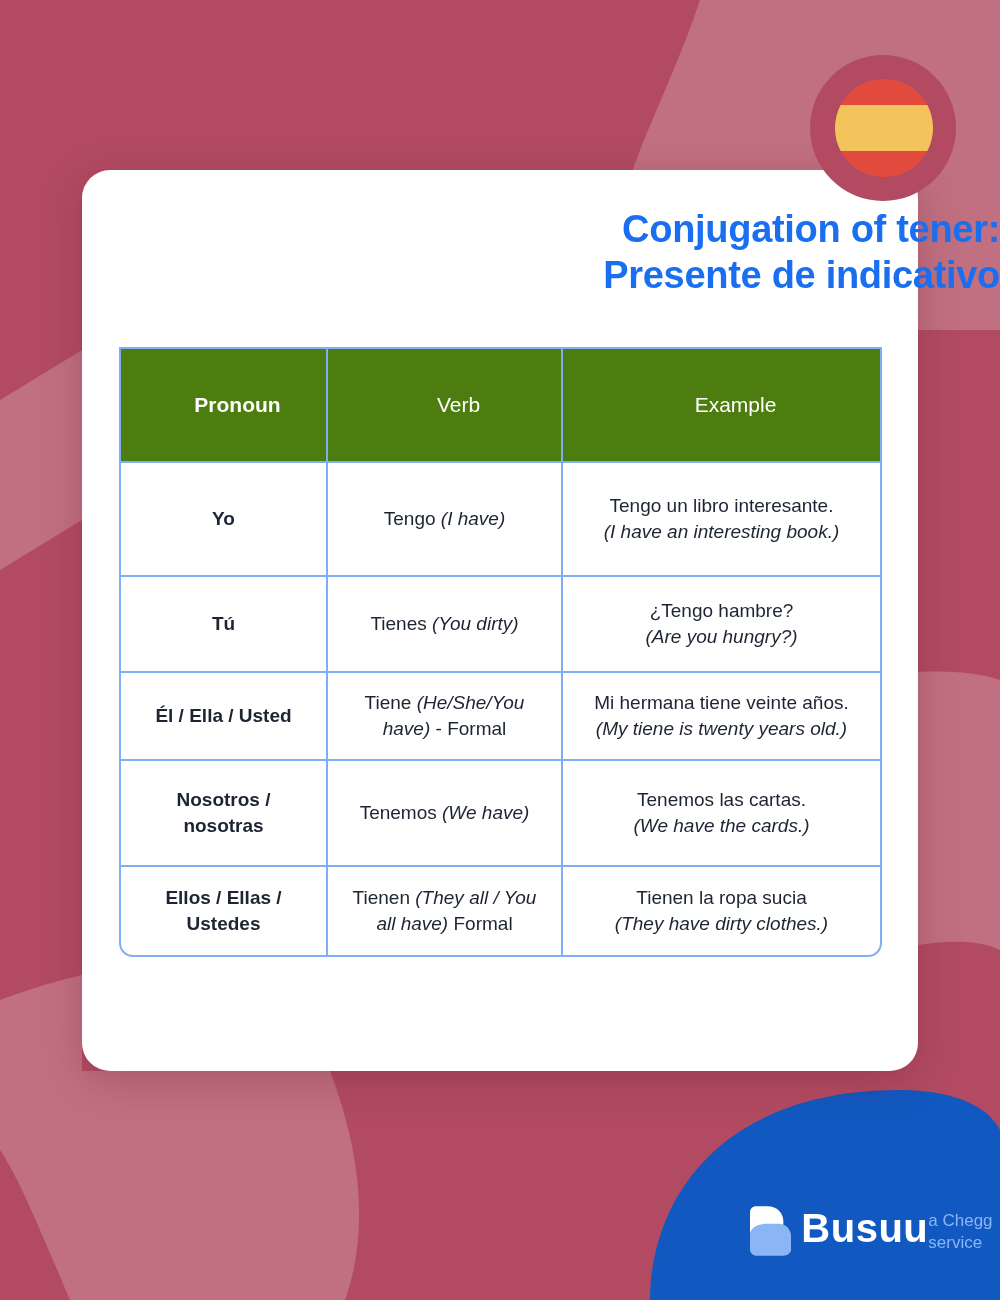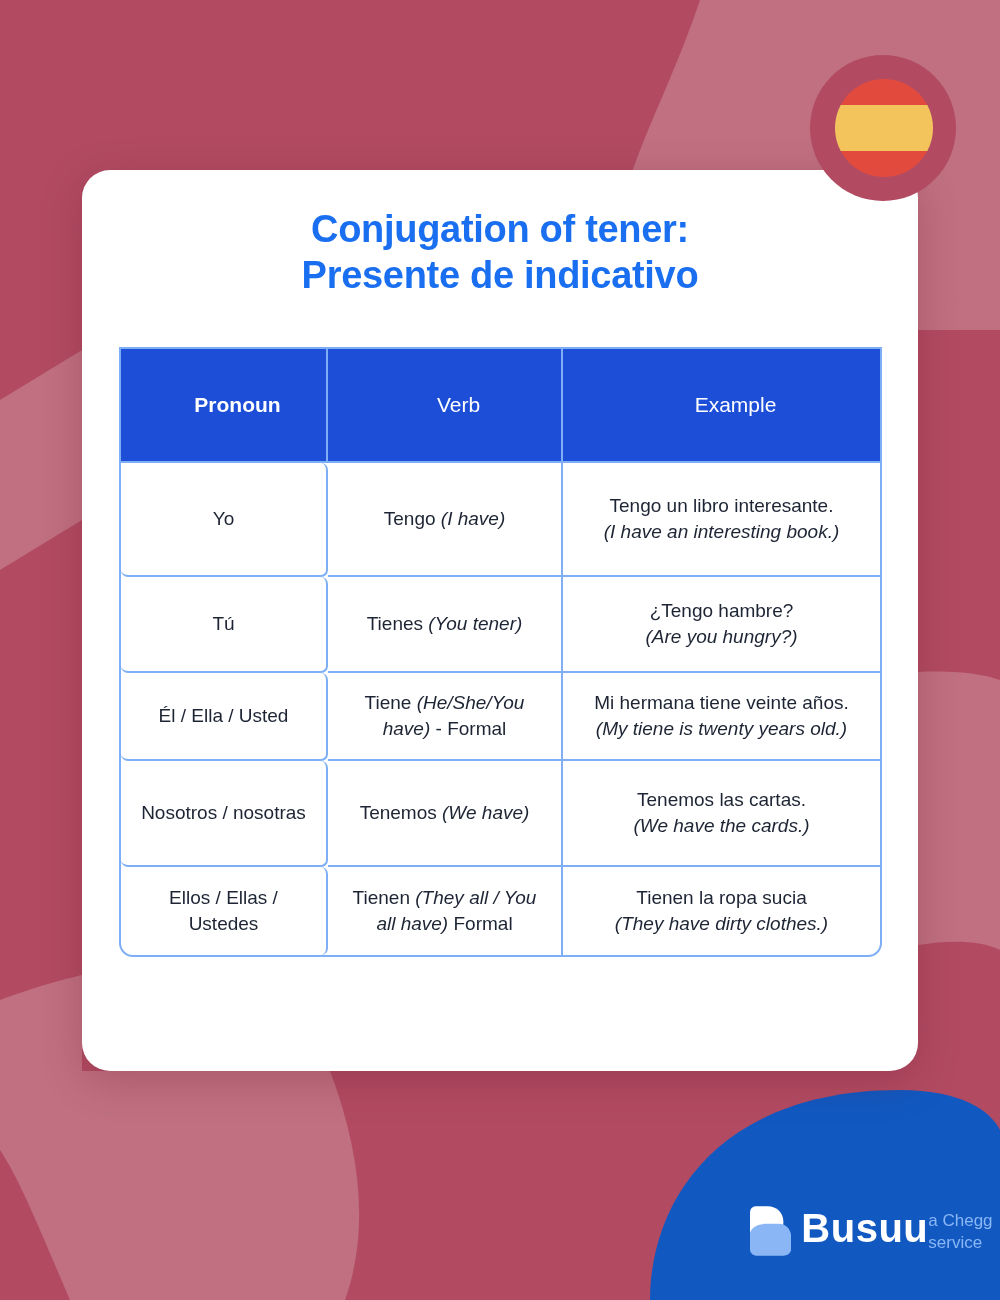--- a/index.html
+++ b/index.html
@@ -12,21 +12,21 @@
   .card {
     position: absolute; left: 82px; top: 170px; width: 836px; height: 901px;
     background: #ffffff; border-radius: 28px; z-index: 2;
     box-shadow: 0 10px 40px rgba(90,20,40,0.25);
   }
   .title {
     position: absolute; left: 0; right: 0; top: 206px; text-align: center;
     color: #1a6ff0; font-weight: bold; font-size: 38px; line-height: 46px;
     z-index: 3; letter-spacing: -0.3px;
   }
-  .title div { display: block; }
+  .title div { display: block; text-align: right; }
   .flag-ring {
     position: absolute; left: 810px; top: 55px; width: 146px; height: 146px;
     border-radius: 50%; background: #b24b62; z-index: 4;
   }
   .flag {
     position: absolute; left: 25px; top: 24px; width: 98px; height: 98px;
     border-radius: 50%; overflow: hidden;
     background: linear-gradient(#e24a3d 0 27%, #f3c45c 27% 73%, #e24a3d 73% 100%);
   }
   .table-wrap {
@@ -38,25 +38,25 @@
     overflow: hidden; table-layout: fixed;
   }
   th, td {
     text-align: center; vertical-align: middle;
     border-right: 2px solid #7eaef5; border-bottom: 2px solid #7eaef5;
     color: #1d2433; font-size: 19px; line-height: 26px; padding: 0 14px;
   }
   th:last-child, td:last-child { border-right: none; }
   tr:last-child td { border-bottom: none; }
   th {
-    background: #1d4ed8; color: #ffffff; font-weight: normal; font-size: 21px;
+    background: #4d7c0f; color: #ffffff; font-weight: normal; font-size: 21px;
     height: 112px; border-right-color: #7eaef5; padding-left: 42px;
   }
   th.first { font-weight: bold; }
-  td.pronoun { font-weight: normal; border-radius: 7px; }
+  td.pronoun { font-weight: bold; }
   td i { font-style: italic; }
   .col1 { width: 207px; }
   .col2 { width: 235px; }
   .col3 { width: auto; }
   .brand-blob { z-index: 1; }
   .brand {
     position: absolute; left: 750px; top: 1200px; z-index: 5;
     display: flex; align-items: center;
   }
   .brand-logo { width: 52px; height: 62px; position: relative; margin-right: 10px; }
@@ -109,21 +109,21 @@
       <tr style="height:114px">
         <td class="pronoun">Yo</td>
         <td><span>Tengo</span> <i>(I have)</i><span></span></td>
         <td>
             <div>Tengo un libro interesante.</div>
             <div><i>(I have an interesting book.)</i></div>
           </td>
       </tr>
       <tr style="height:96px">
         <td class="pronoun">Tú</td>
-        <td><span>Tienes</span> <i>(You tener)</i><span></span></td>
+        <td><span>Tienes</span> <i>(You dirty)</i><span></span></td>
         <td>
             <div>¿Tengo hambre?</div>
             <div><i>(Are you hungry?)</i></div>
           </td>
       </tr>
       <tr style="height:88px">
         <td class="pronoun">Él / Ella / Usted</td>
         <td><span>Tiene</span> <i>(He/She/You have)</i><span> - Formal</span></td>
         <td>
             <div>Mi hermana tiene veinte años.</div>

